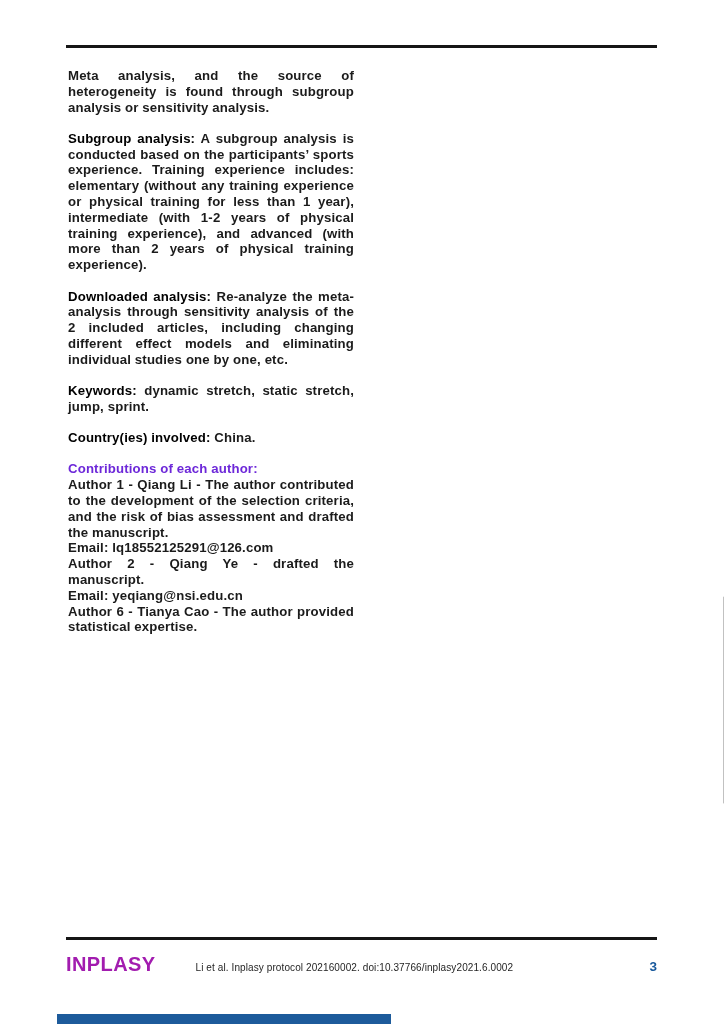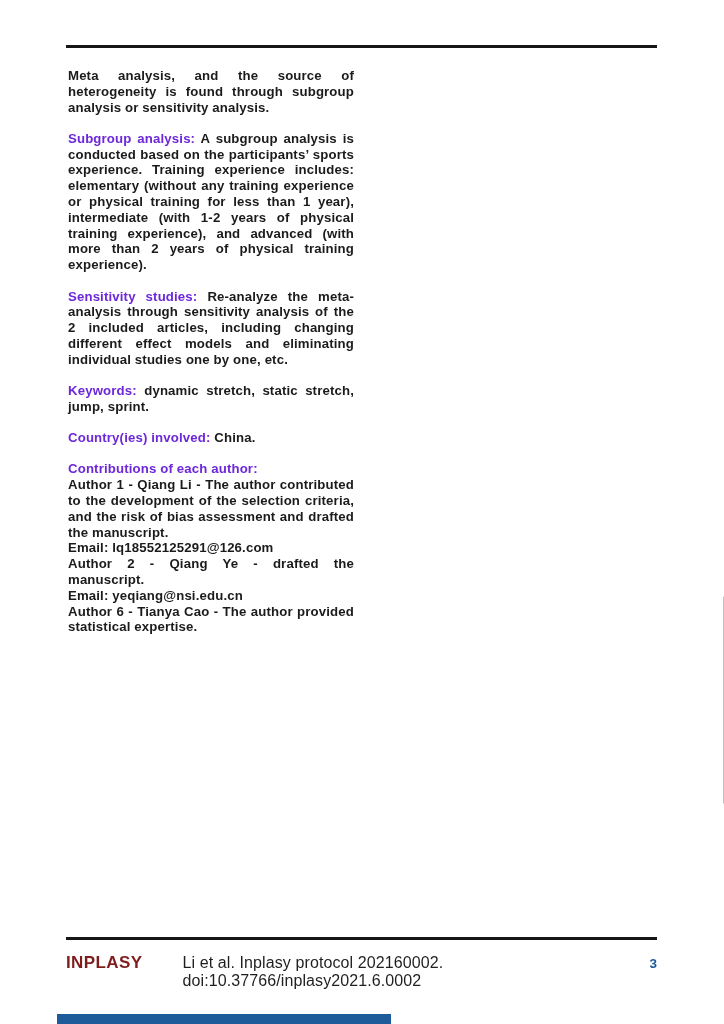--- a/index.html
+++ b/index.html
@@ -14,43 +14,43 @@
   .top-rule{
     position:absolute;left:66px;top:45px;width:591px;height:3px;
     background:#161616;
   }
   .body-col{
     position:absolute;left:68px;top:68px;width:286px;
     font-size:13.2px;font-weight:700;line-height:15.8px;
     color:#1b1b1b;text-align:justify;letter-spacing:0.15px;
   }
   .body-col .para{margin:0 0 15.5px 0;}
-  .lbl{color:#6d28d9;margin-top:40px;}
+  .lbl{color:#000000;margin-top:40px;}
   .lbl-block{display:block;color:#6d28d9;}
   .contrib-line{text-align:justify;}
   .sidebar{
     position:absolute;top:141px;right:11px;
     writing-mode:vertical-rl;
     font-size:11px;line-height:12px;color:#2d2d2d;
     letter-spacing:0.25px;white-space:nowrap;
   }
   .sidebar .link{text-decoration:underline;color:#2d2d2d;}
   .footer-rule{
     position:absolute;left:66px;top:937px;width:591px;height:3px;
     background:#161616;
   }
   .footer{
     position:absolute;left:66px;top:953px;width:591px;
     display:flex;align-items:baseline;
   }
   .logo{
-    font-size:17px;font-weight:700;color:#7f1d1d;letter-spacing:0.4px;
+    font-size:20px;font-weight:700;color:#a21caf;letter-spacing:0.4px;
   }
   .cite{
-    font-size:16px;font-weight:400;color:#1f1f1f;
+    font-size:10px;font-weight:400;color:#1f1f1f;
     margin-left:40px;letter-spacing:0.1px;
   }
   .pagenum{
     margin-left:auto;font-size:13.5px;font-weight:700;color:#17589c;
   }
   .bottom-bar{
     position:absolute;left:57px;top:1014px;width:334px;height:10px;
     background:#1d5b9b;
   }
 </style>
@@ -64,21 +64,21 @@
   <main class="body-col">
 
     <p class="para">Meta analysis, and the source of heterogeneity is found through subgroup analysis or sensitivity analysis.</p>
 
     <p class="para">
       <span class="lbl">Subgroup analysis:</span>
       <span>A subgroup analysis is conducted based on the participants’ sports experience. Training experience includes: elementary (without any training experience or physical training for less than 1 year), intermediate (with 1-2 years of physical training experience), and advanced (with more than 2 years of physical training experience).</span>
     </p>
 
     <p class="para">
-      <span class="lbl">Sensitivity studies:</span>
+      <span class="lbl">Downloaded analysis:</span>
       <span>Re-analyze the meta-analysis through sensitivity analysis of the 2 included articles, including changing different effect models and eliminating individual studies one by one, etc.</span>
     </p>
 
     <p class="para">
       <span class="lbl">Keywords:</span>
       <span>dynamic stretch, static stretch, jump, sprint.</span>
     </p>
 
     <p class="para">
       <span class="lbl">Country(ies) involved:</span>

